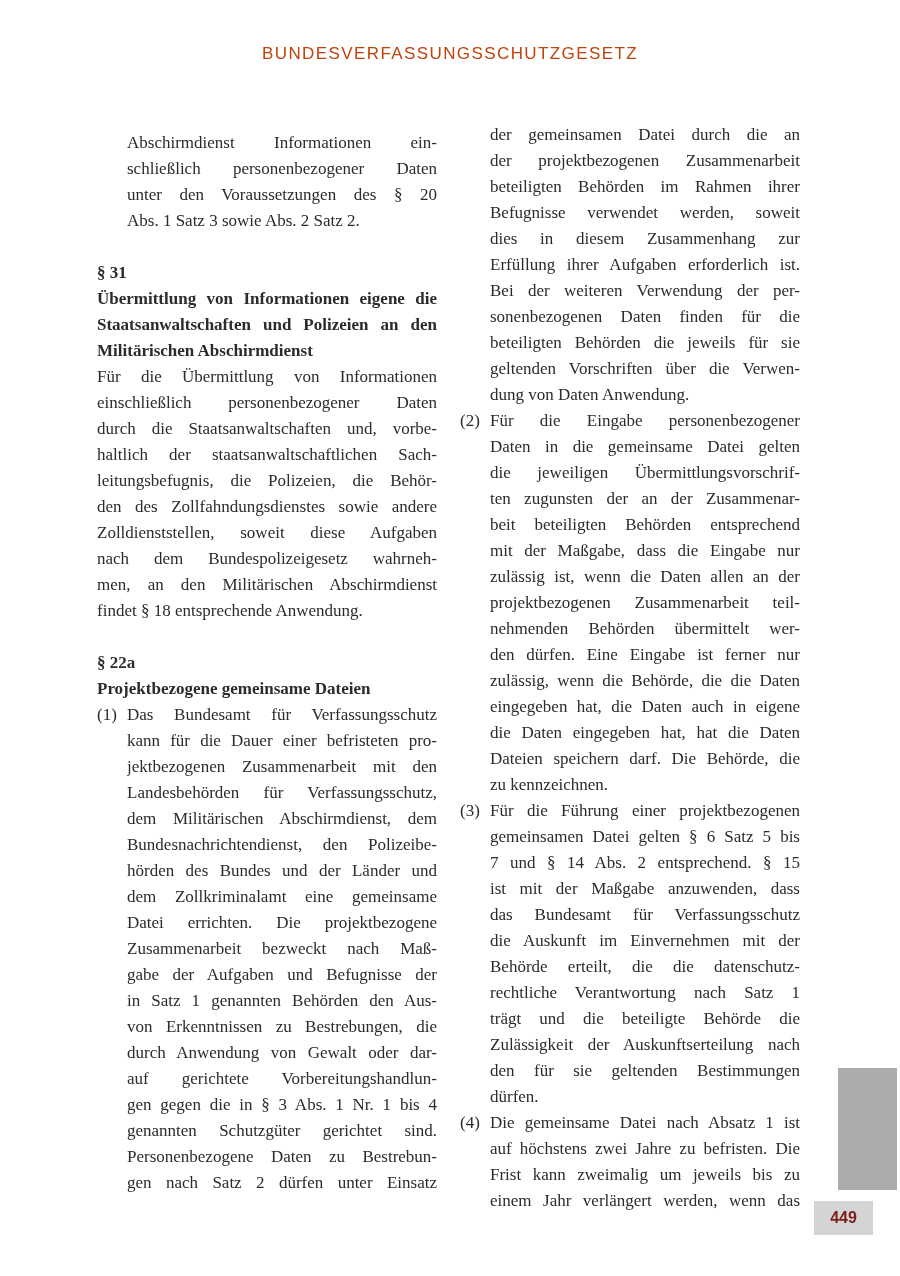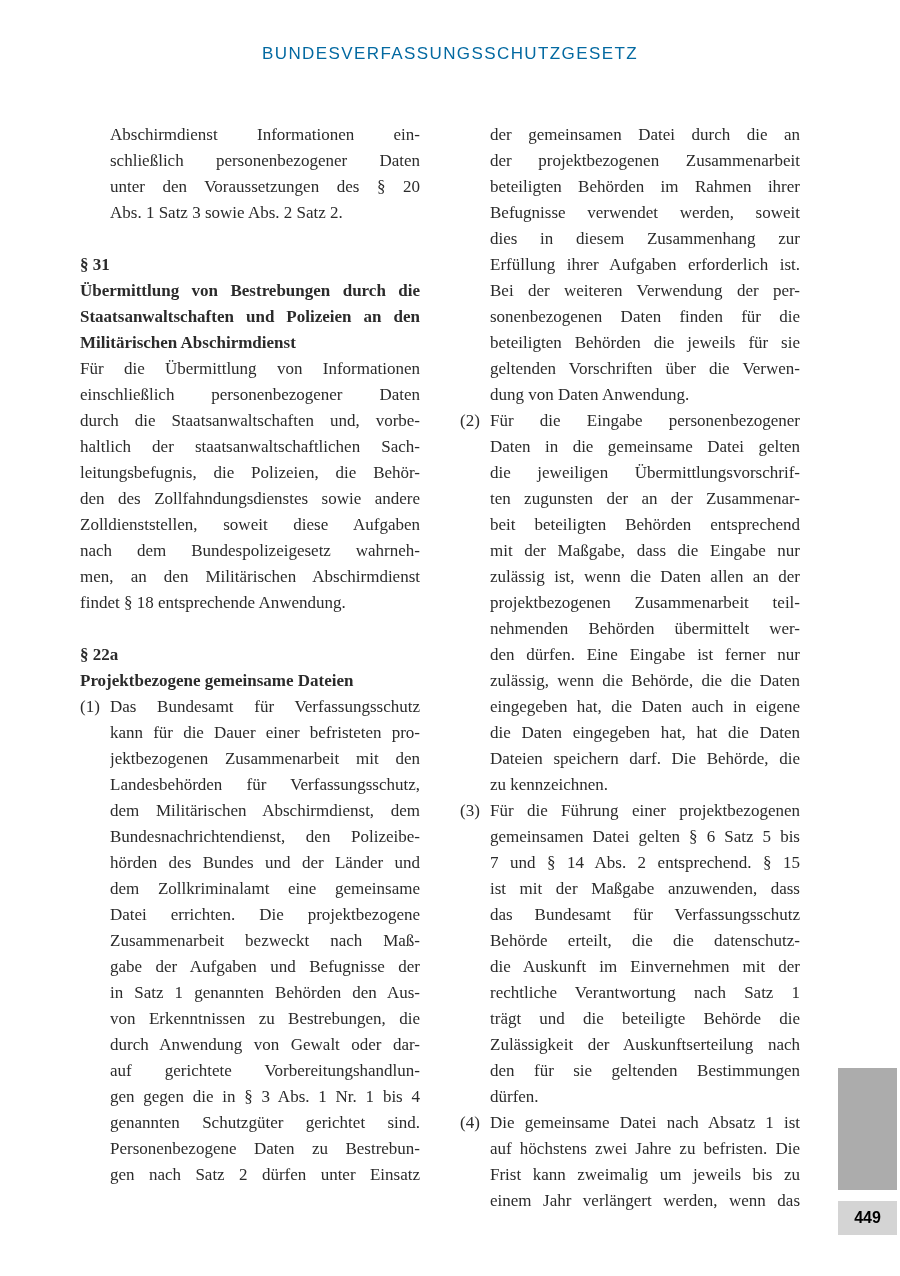--- a/index.html
+++ b/index.html
@@ -13,73 +13,73 @@
   }
   .running-head {
     position: absolute;
     top: 44px;
     left: 0;
     right: 0;
     text-align: center;
     font-family: "Liberation Sans", sans-serif;
     font-size: 17px;
     letter-spacing: 1.4px;
-    color: #0369a1;
+    color: #c2410c;
   }
   .col {
     position: absolute;
     top: 122px;
     width: 340px;
     font-size: 17px;
     line-height: 26px;
     color: #2b2b2b;
   }
-  .col-left  { left: 80px; }
+  .col-left  { left: 97px; margin-top: 8px; }
   .col-right { left: 460px; }
   .ln { height: 26px; overflow: hidden; white-space: normal; }
   .j  { text-align: justify; text-align-last: justify; -moz-text-align-last: justify; }
   .bold { font-weight: bold; }
   .ind  { padding-left: 30px; }
   .item { position: relative; padding-left: 30px; }
   .marker { position: absolute; left: 0; top: 0; line-height: 26px; }
   .gap { margin-top: 26px; }
   .thumb-dark {
     position: absolute;
     left: 838px; top: 1068px;
     width: 59px; height: 122px;
     background: #acacac;
   }
   .thumb-light {
     position: absolute;
-    left: 838px; top: 1201px;
+    left: 814px; top: 1201px;
     width: 59px; height: 34px;
     background: #d4d4d4;
     display: flex; align-items: center; justify-content: center;
     font-family: "Liberation Sans", sans-serif;
     font-weight: bold;
     font-size: 16px;
-    color: #000000;
+    color: #7f1d1d;
   }
 </style>
 </head>
 <body>
 
 <div class="page">
   <div class="running-head">BUNDESVERFASSUNGSSCHUTZGESETZ</div>
 
   <div class="col col-left" id="col-left">
       <div class="ind">
         <div class="ln j">Abschirmdienst Informationen ein-</div>
         <div class="ln j">schließlich personenbezogener Daten</div>
         <div class="ln j">unter den Voraussetzungen des § 20</div>
         <div class="ln">Abs. 1 Satz 3 sowie Abs. 2 Satz 2.</div>
       </div>
       <div class="gap ln bold">§ 31</div>
       <div class="bold">
-        <div class="ln j">Übermittlung von Bestrebungen durch die</div>
+        <div class="ln j">Übermittlung von Informationen eigene die</div>
         <div class="ln j">Staatsanwaltschaften und Polizeien an den</div>
         <div class="ln">Militärischen Abschirmdienst</div>
       </div>
       <div>
         <div class="ln j">Für die Übermittlung von Informationen</div>
         <div class="ln j">einschließlich personenbezogener Daten</div>
         <div class="ln j">durch die Staatsanwaltschaften und, vorbe-</div>
         <div class="ln j">haltlich der staatsanwaltschaftlichen Sach-</div>
         <div class="ln j">leitungsbefugnis, die Polizeien, die Behör-</div>
         <div class="ln j">den des Zollfahndungsdienstes sowie andere</div>
@@ -148,22 +148,22 @@
         <div class="ln j">Dateien speichern darf. Die Behörde, die</div>
         <div class="ln">zu kennzeichnen.</div>
       </div>
       <div class="item">
         <span class="marker">(3)</span>
         <div class="ln j">Für die Führung einer projektbezogenen</div>
         <div class="ln j">gemeinsamen Datei gelten § 6 Satz 5 bis</div>
         <div class="ln j">7 und § 14 Abs. 2 entsprechend. § 15</div>
         <div class="ln j">ist mit der Maßgabe anzuwenden, dass</div>
         <div class="ln j">das Bundesamt für Verfassungsschutz</div>
+        <div class="ln j">die Auskunft im Einvernehmen mit der</div>
         <div class="ln j">Behörde erteilt, die die datenschutz-</div>
-        <div class="ln j">die Auskunft im Einvernehmen mit der</div>
         <div class="ln j">rechtliche Verantwortung nach Satz 1</div>
         <div class="ln j">trägt und die beteiligte Behörde die</div>
         <div class="ln j">Zulässigkeit der Auskunftserteilung nach</div>
         <div class="ln j">den für sie geltenden Bestimmungen</div>
         <div class="ln">dürfen.</div>
       </div>
       <div class="item">
         <span class="marker">(4)</span>
         <div class="ln j">Die gemeinsame Datei nach Absatz 1 ist</div>
         <div class="ln j">auf höchstens zwei Jahre zu befristen. Die</div>

